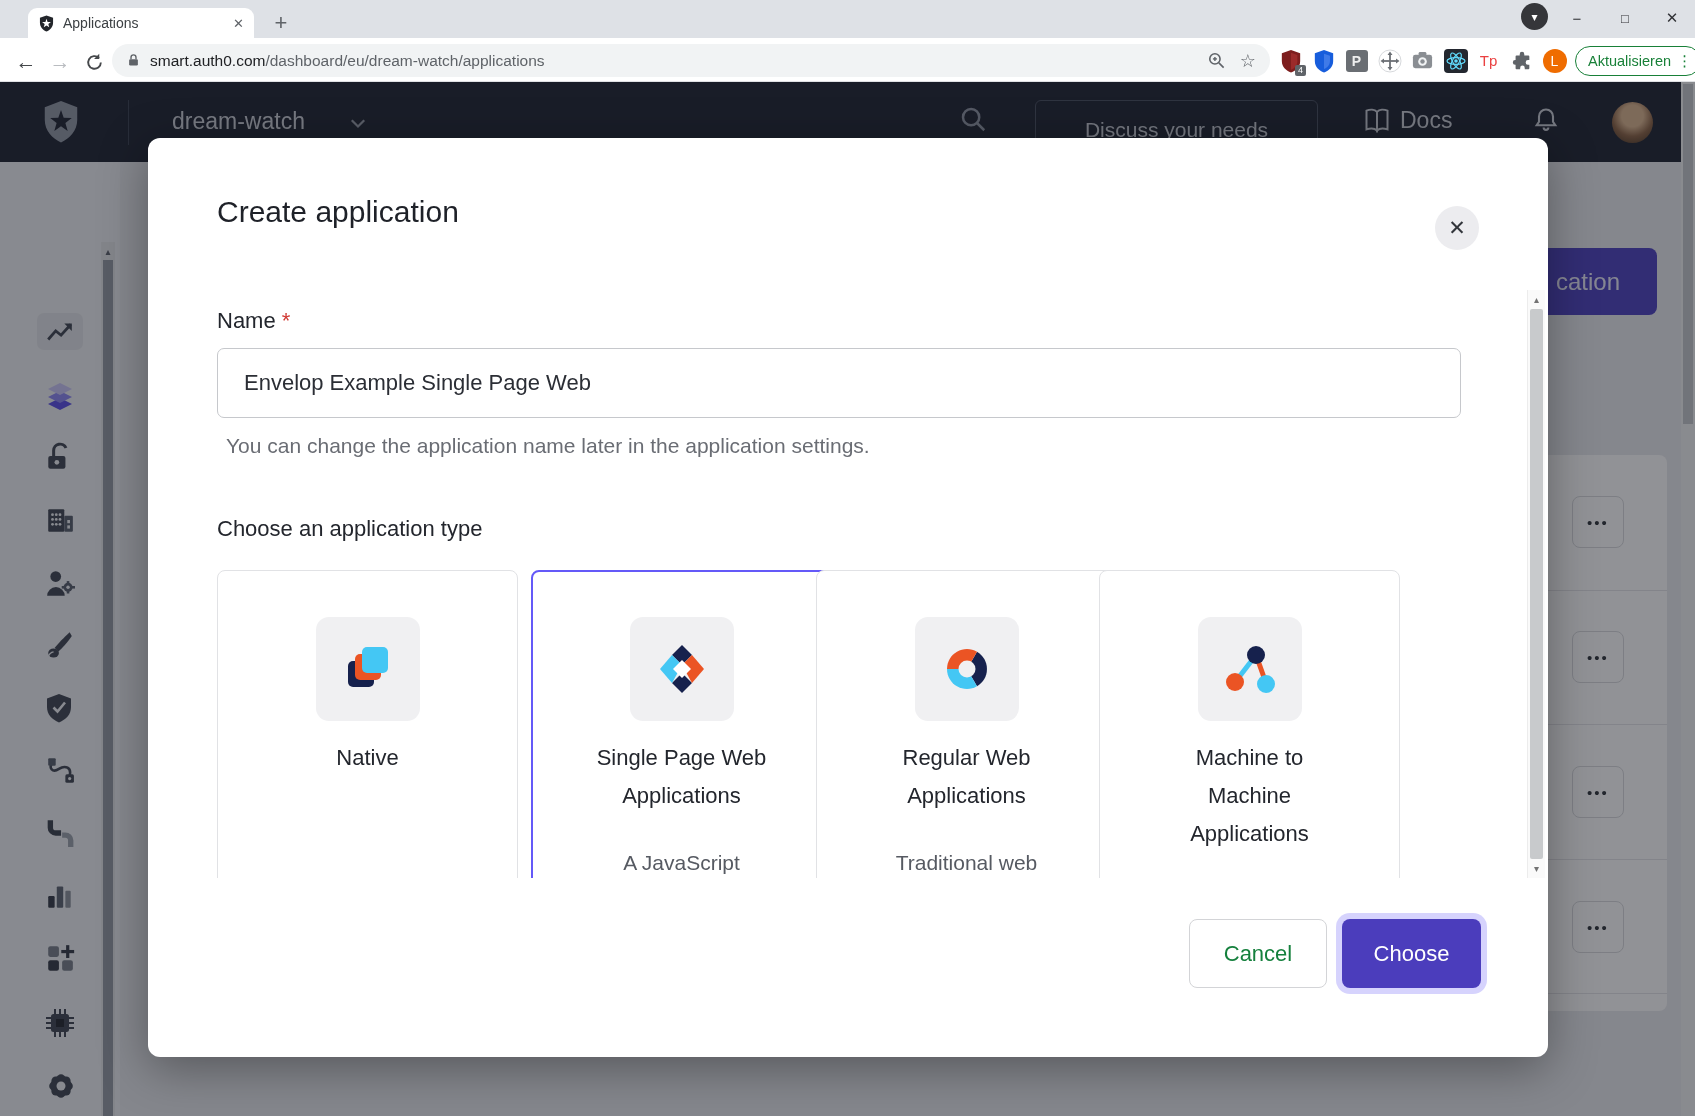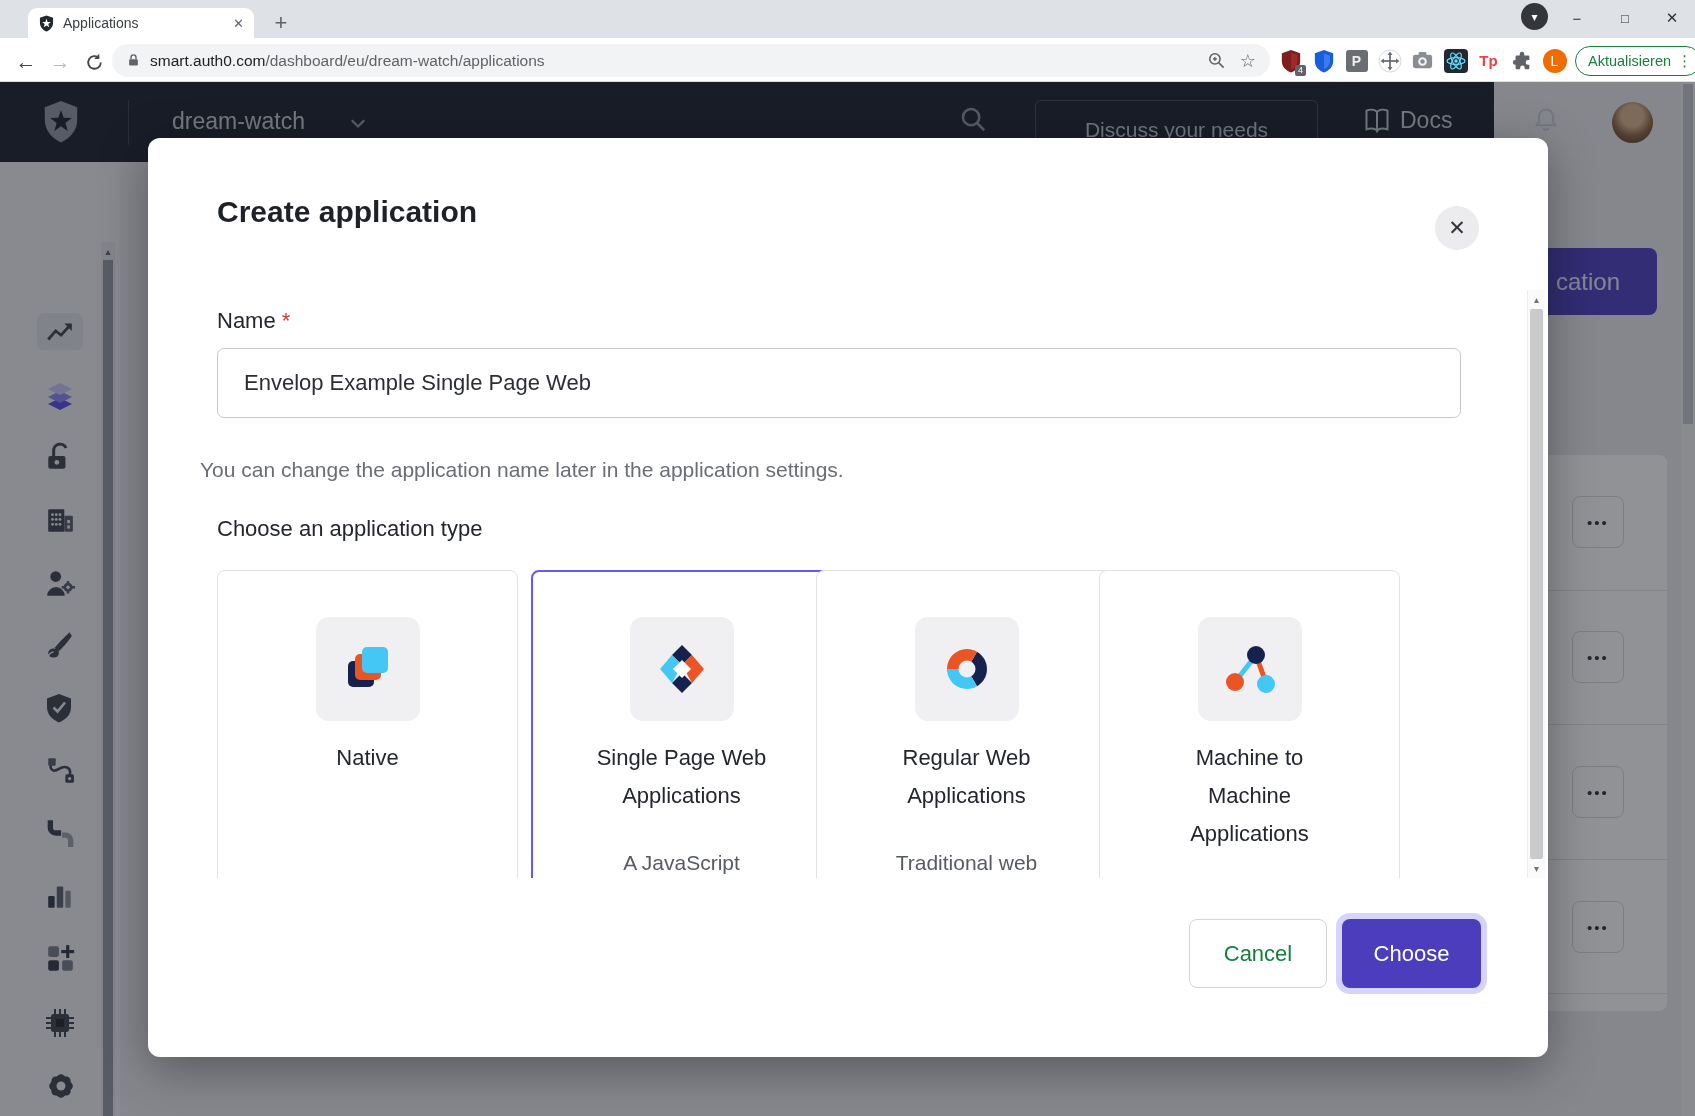--- a/index.html
+++ b/index.html
@@ -28,30 +28,30 @@
   .url { font-size:15.5px; white-space:nowrap; overflow:hidden; }
   .url .dom { color:#202124; } .url .path { color:#5f6368; }
   .omni-right { margin-left:auto; display:flex; align-items:center; gap:14px; }
   .star { color:#5f6368; font-size:18px; }
   .extrow { left:1278px; top:44px; height:33px; display:flex; align-items:center; gap:8px; }
   .ext { width:25px; height:25px; position:relative; display:flex; align-items:center; justify-content:center; }
   .badge { position:absolute; right:-3px; bottom:-3px; background:#5f6368; color:#fff; font-size:9px;
            padding:1px 3px; border-radius:2px; line-height:1; }
   .p-ic { background:#6a6e73; color:#eee; font-size:14px; font-weight:bold; border-radius:3px;
           width:22px; height:22px; display:flex; align-items:center; justify-content:center; }
-  .tp-ic { color:#ea4141; font-weight:bold; font-size:15px; }
+  .tp-ic { color:#ea4141; font-weight:normal; font-size:15px; }
   .l-ic { background:#ef6c00; color:#fff; border-radius:50%; width:24px; height:24px; font-size:14px;
           display:flex; align-items:center; justify-content:center; }
   .update-pill { display:flex; align-items:center; gap:6px; border:1.5px solid #188038; color:#188038;
                  border-radius:16px; height:30px; padding:0 8px 0 12px; font-size:14.5px; background:#fff; }
   .kebab { font-size:15px; letter-spacing:0; }
 
   
   #page { left:0; top:82px; width:1695px; height:1034px; background:#e9ebee; }
-  #appheader { left:0; top:0; width:1494px; height:80px; background:#1d2230; }
+  #appheader { left:0; top:0; width:1695px; height:80px; background:#1d2230; }
   .hdr-div { left:128px; top:18px; width:1px; height:45px; background:#3a4150; }
   .tenant { left:172px; top:26px; font-size:23px; color:#ccd0d7; }
   .discuss { left:1035px; top:18px; width:283px; height:59px; border:1px solid #474e5e; border-radius:6px;
              color:#c6cad2; font-size:21px; display:flex; align-items:center; justify-content:center; }
   .docs { left:1400px; top:25px; font-size:23px; color:#ccd0d7; }
   .avatar { left:1612px; top:20px; width:41px; height:41px; border-radius:50%;
             background:radial-gradient(circle at 50% 34%, #d9b38c 0 32%, #8a6243 60%, #43311f 100%); }
   #sidebar { left:0; top:80px; width:120px; height:954px; background:#eef0f3; }
   .sbtrack { left:101px; top:80px; width:14px; height:954px; background:#e4e6e9; }
   .sbthumb { left:103px; top:98px; width:10px; height:912px; background:#949aa3; }
@@ -66,28 +66,28 @@
   .dots-btn { left:136px; width:52px; height:52px; border:1px solid #d9dadd; border-radius:8px; background:#fff;
               position:absolute; display:flex; align-items:center; justify-content:center;
               color:#2f3339; font-size:15px; letter-spacing:2px; }
   .pgtrack { left:1681px; top:0; width:14px; height:1034px; background:#f0f1f2; }
   .pgthumb { left:1683px; top:2px; width:10px; height:340px; background:#c3c6ca; }
   #overlay { left:0; top:82px; width:1695px; height:1034px; background:rgba(21,24,32,0.47); z-index:5; }
 
   
   #modal { left:148px; top:138px; width:1400px; height:919px; background:#fff; border-radius:12px;
            box-shadow:0 12px 48px rgba(0,0,0,0.35); z-index:10; }
-  .m-title { left:69px; top:57px; font-size:30px; font-weight:bold; color:#1e2128; }
+  .m-title { left:69px; top:57px; font-size:30px; font-weight:normal; color:#1e2128; }
   .m-close { left:1287px; top:68px; width:44px; height:44px; border-radius:50%; background:#ececef;
              display:flex; align-items:center; justify-content:center; font-size:21px; color:#33363c; }
   .m-name-row { left:69px; top:170px; font-size:22px; color:#23262d; }
   .req { color:#d13a34; margin-left:6px; }
   .m-input { left:69px; top:210px; width:1244px; height:70px; border:1px solid #c6c8cc; border-radius:7px;
              font-size:22px; color:#2b2e35; padding:0 26px; font-family:"Liberation Sans",sans-serif; outline:none; }
-  .m-help { left:52px; top:296px; font-size:21px; color:#6a6d74;margin-top:24px; }
+  .m-help { left:78px; top:296px; font-size:21px; color:#6a6d74; }
   .m-choose { left:69px; top:378px; font-size:22px; color:#23262d; }
   .cards-clip { left:0; top:420px; width:1377px; height:320px; overflow:hidden; }
   .card { position:absolute; top:12px; width:301px; height:430px; background:#fff;
           border:1px solid #e1e2e5; border-radius:8px; display:flex; flex-direction:column; align-items:center;
           padding-top:46px; }
   .card.sel { border:2px solid #6459f8; padding-top:45px; }
   .tile { width:104px; height:104px; background:#f0f0f2; border-radius:13px;
           display:flex; align-items:center; justify-content:center; }
   .ctitle { margin-top:18px; font-size:22px; color:#23262d; line-height:38px; text-align:center; }
   .cdesc { margin-top:30px; font-size:21px; color:#565a62; line-height:36px; text-align:center; }

